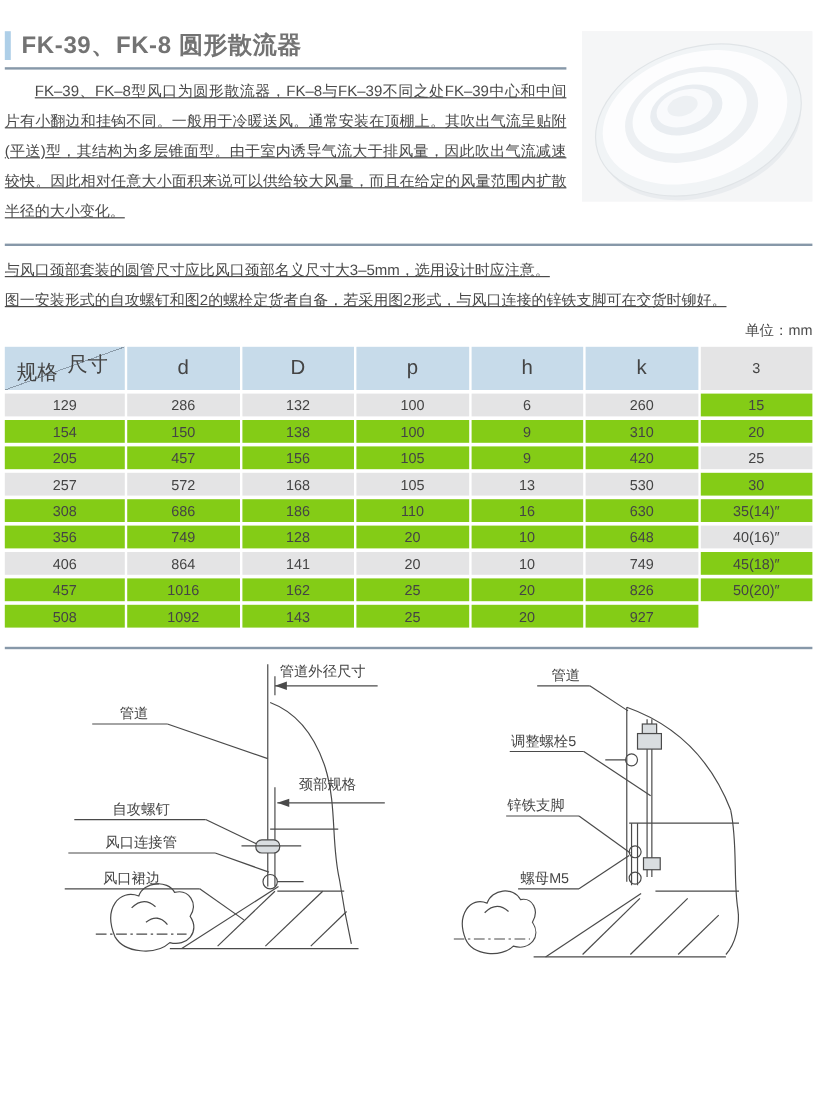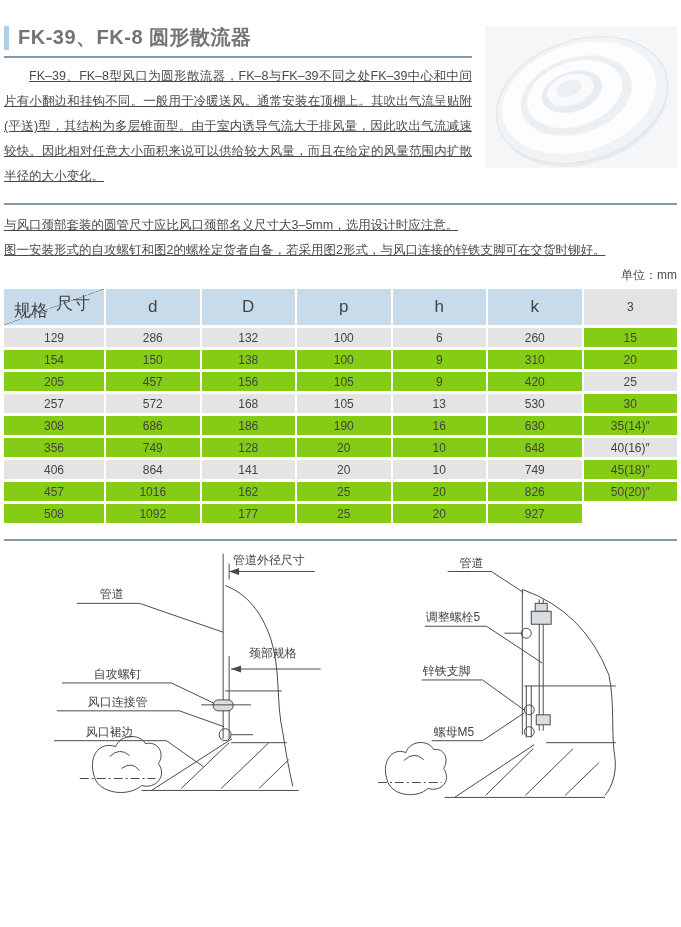--- a/index.html
+++ b/index.html
@@ -115,21 +115,21 @@
         <div class="td g">257</div>
         <div class="td g">572</div>
         <div class="td g">168</div>
         <div class="td g">105</div>
         <div class="td g">13</div>
         <div class="td g">530</div>
         <div class="td b">30</div>
         <div class="td b">308</div>
         <div class="td b">686</div>
         <div class="td b">186</div>
-        <div class="td b">190</div>
+        <div class="td b">110</div>
         <div class="td b">16</div>
         <div class="td b">630</div>
         <div class="td b">35(14)″</div>
         <div class="td b">356</div>
         <div class="td b">749</div>
         <div class="td b">128</div>
         <div class="td b">20</div>
         <div class="td b">10</div>
         <div class="td b">648</div>
         <div class="td g">40(16)″</div>
@@ -142,21 +142,21 @@
         <div class="td b">45(18)″</div>
         <div class="td b">457</div>
         <div class="td b">1016</div>
         <div class="td b">162</div>
         <div class="td b">25</div>
         <div class="td b">20</div>
         <div class="td b">826</div>
         <div class="td b">50(20)″</div>
         <div class="td b">508</div>
         <div class="td b">1092</div>
-        <div class="td b">177</div>
+        <div class="td b">143</div>
         <div class="td b">25</div>
         <div class="td b">20</div>
         <div class="td b">927</div>
       </div>
   </div>
 
   <div class="sec3">
     <div class="rule"></div>
 
     <div class="figs">

